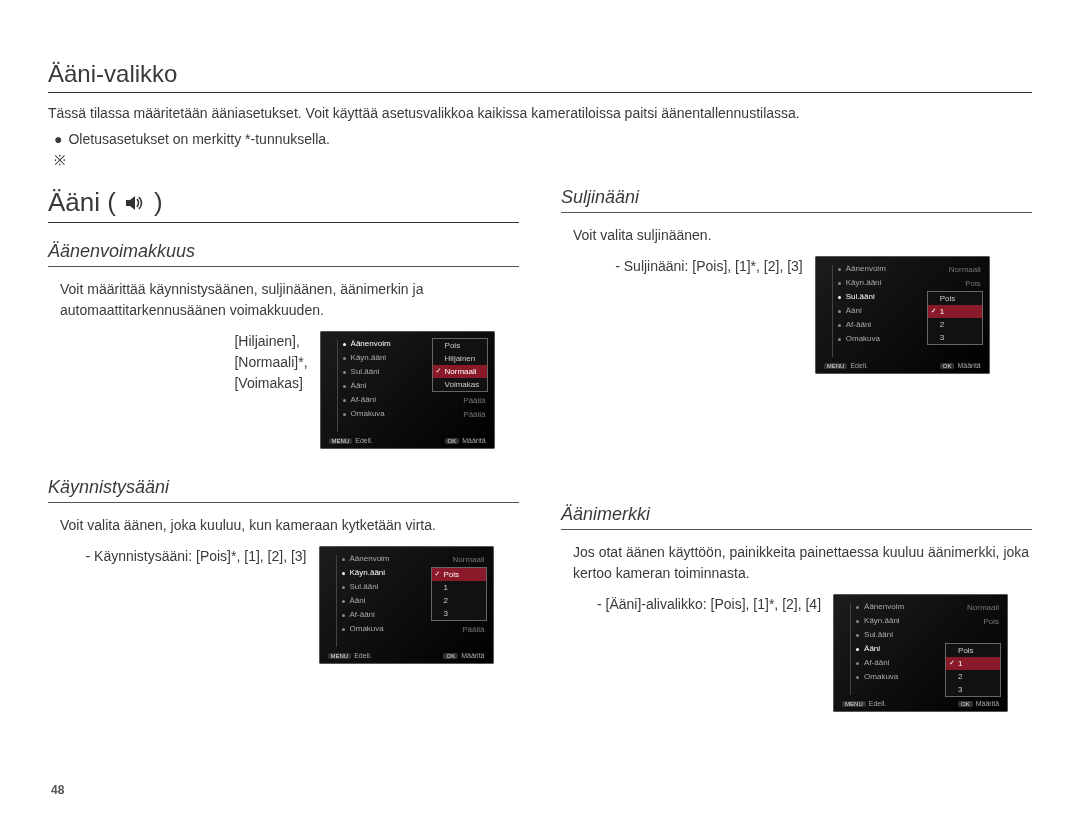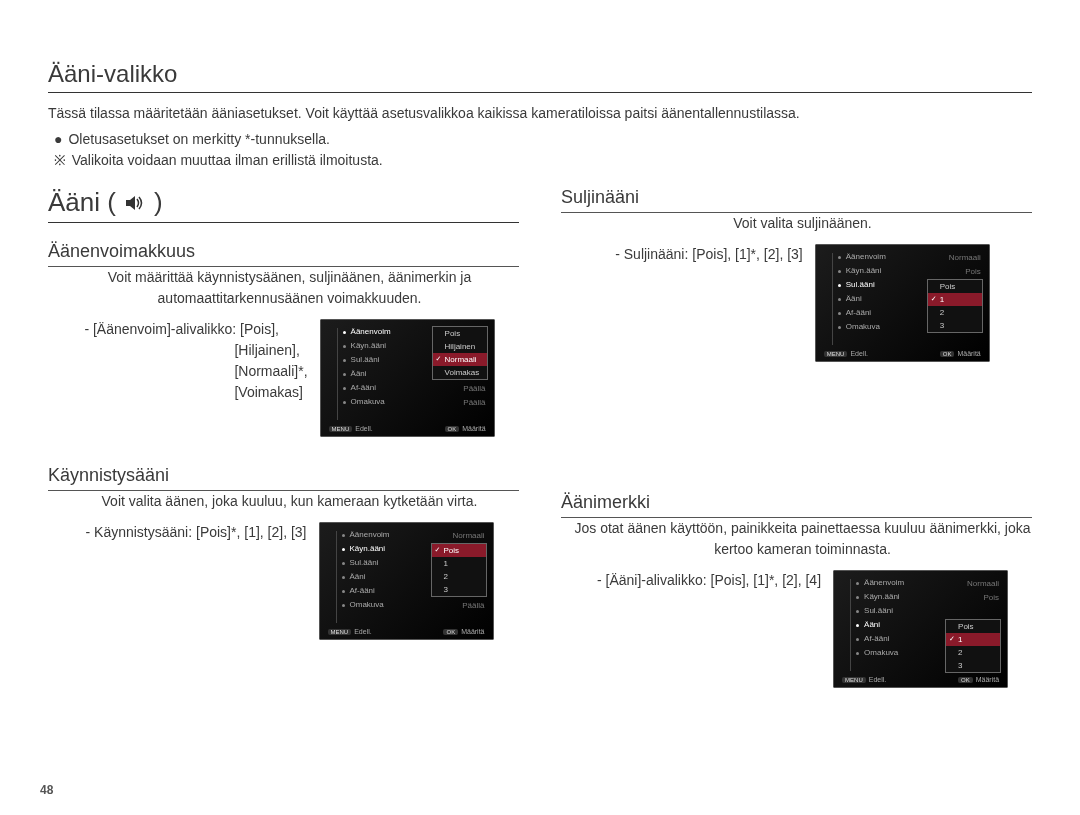--- a/index.html
+++ b/index.html
@@ -48,28 +48,28 @@
   }
   .sound-icon {
     display: inline-flex;
     align-items: center;
   }
   .subheading {
     font-size: 18px;
     font-weight: 400;
     border-bottom: 1px solid #555;
     padding-bottom: 4px;
-    margin-bottom: 0;
+    margin-bottom: 12px;
+    font-style: italic;
   }
   .body-text {
     font-size: 14px;
     line-height: 1.5;
     margin-bottom: 10px;
     margin-left: 12px;
-    text-align: center;
   }
   .option-block {
     display: flex;
     align-items: flex-start;
     justify-content: center;
     gap: 12px;
     margin-bottom: 28px;
     margin-left: 12px;
   }
   .option-text { font-size: 14px; line-height: 1.5; }
@@ -136,40 +136,39 @@
     background:#333; border-radius:2px; padding:0 3px;
     color:#ddd; font-size:6px; margin-right:3px;
   }
   .camera-menu .line {
     position:absolute; left:16px; top:8px; bottom:16px;
     width:1px; background:#444;
   }
   .page-number {
     position: absolute;
     bottom: 18px;
-    left: 40px;
+    left: 51px;
     font-size: 12px;
     font-weight: bold;
     color: #555;
   }
 </style>
 </head>
 <body>
 
 <h1 class="page-title">Ääni-valikko</h1>
 
 <p class="intro">Tässä tilassa määritetään ääniasetukset. Voit käyttää asetusvalikkoa kaikissa kameratiloissa paitsi äänentallennustilassa.</p>
 <div class="bullets">
   <div class="row">
     <span>●</span>
     <span>Oletusasetukset on merkitty *-tunnuksella.</span>
   </div>
   <div class="row">
     <span>※</span>
-    <span>Valikoita voidaan muuttaa ilman erillistä ilmoitusta.</span>
   </div>
 </div>
 
 <div class="columns">
 
   <div class="col">
     <h2 class="section-heading">
       <span>Ääni (</span>
       <span class="sound-icon">
         <svg width="22" height="20" viewBox="0 0 22 20">
@@ -178,21 +177,20 @@
           <path d="M15 4 Q20 10 15 16" stroke="#333" stroke-width="1.5" fill="none"></path>
         </svg>
       </span>
       <span>)</span>
     </h2>
 
     <h3 class="subheading">Äänenvoimakkuus</h3>
     <p class="body-text">Voit määrittää käynnistysäänen, suljinäänen, äänimerkin ja automaattitarkennusäänen voimakkuuden.</p>
     <div class="option-block">
       <div class="option-text">
-        <div>- [Äänenvoim]-alivalikko: [Pois],</div>
         <div class="option-sub">[Hiljainen],</div>
         <div class="option-sub">[Normaali]*,</div>
         <div class="option-sub">[Voimakas]</div>
       </div>
       <div class="camera-menu">
           <div class="line"></div>
           <div class="menu-row active" style="top: 8px;">
             <span class="dot"></span>
             <span>Äänenvoim</span>
           </div>

